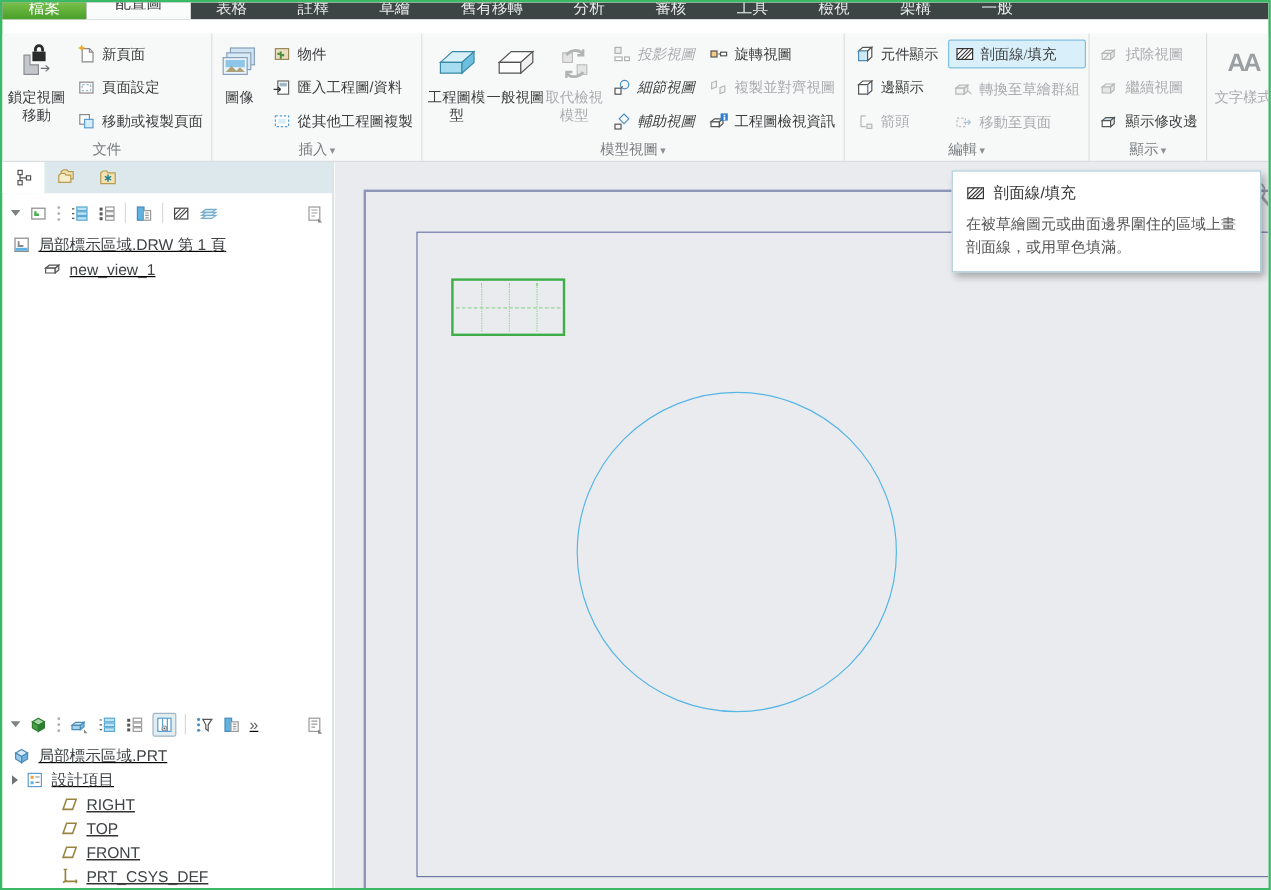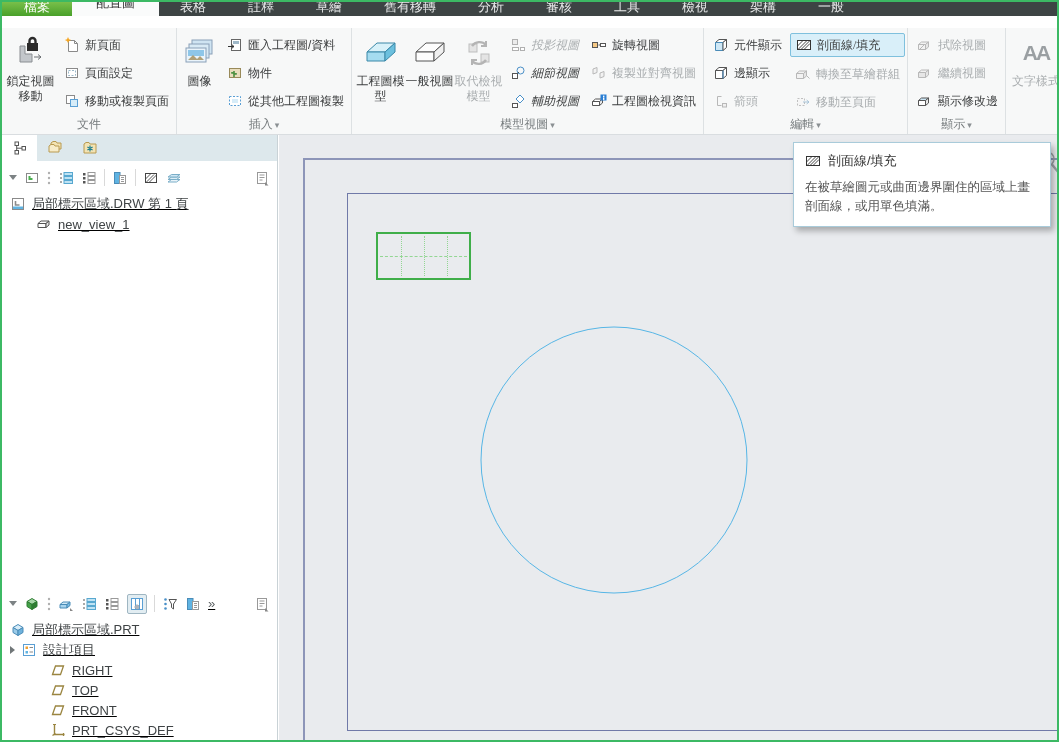--- a/index.html
+++ b/index.html
@@ -125,32 +125,32 @@
               <rect x="2" y="11" width="20" height="14" fill="#eaf4fb" stroke="#8aa0b8"></rect>
               <rect x="4" y="13" width="16" height="6" fill="#8ec6e8"></rect>
               <path d="M4 23l5-5 4 4 3-3 4 4H4z" fill="#b0a078"></path>
             </svg>
         </span>
         <span>圖像</span>
       </div>
       <div class="scol" style="margin-left:4px;">
         <div class="sbtn">
           <svg class="i16" viewBox="0 0 16 16">
+              <rect x="2.5" y="3.5" width="11" height="9" fill="#e9ddbd" stroke="#998a5a"></rect>
+              <path d="M7 12V6m0 2H5V7m2 2h2V8" stroke="#4a8f3f" stroke-width="1.6" fill="none"></path>
+            </svg>
+          <span>物件</span>
+        </div>
+        <div class="sbtn">
+          <svg class="i16" viewBox="0 0 16 16">
               <rect x="4.5" y="2.5" width="9" height="11" fill="#fff" stroke="#666"></rect>
               <rect x="6" y="4" width="6" height="3" fill="#9fb8c8"></rect>
               <path d="M1 9.5h6m0 0-2.4-2m2.4 2-2.4 2" stroke="#333" fill="none"></path>
             </svg>
           <span>匯入工程圖/資料</span>
-        </div>
-        <div class="sbtn">
-          <svg class="i16" viewBox="0 0 16 16">
-              <rect x="2.5" y="3.5" width="11" height="9" fill="#e9ddbd" stroke="#998a5a"></rect>
-              <path d="M7 12V6m0 2H5V7m2 2h2V8" stroke="#4a8f3f" stroke-width="1.6" fill="none"></path>
-            </svg>
-          <span>物件</span>
         </div>
         <div class="sbtn">
           <svg class="i16" viewBox="0 0 16 16">
               <rect x="2.5" y="3.5" width="11" height="9" fill="#fff" stroke="#5a9fd4" stroke-dasharray="2 1.5"></rect>
               <rect x="5" y="6" width="6" height="4" fill="#d6ecf8"></rect>
             </svg>
           <span>從其他工程圖複製</span>
         </div>
       </div>
       <div class="glabel"><span>插入</span><span class="caret">▾</span></div>

